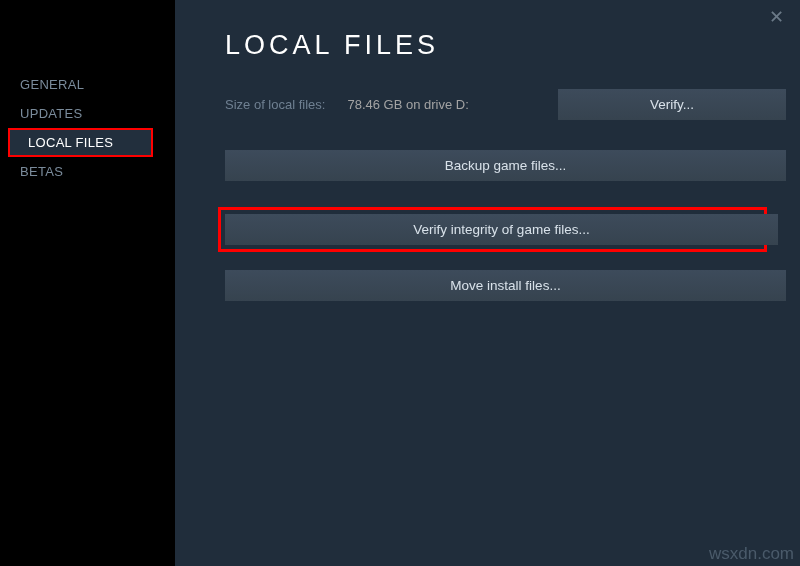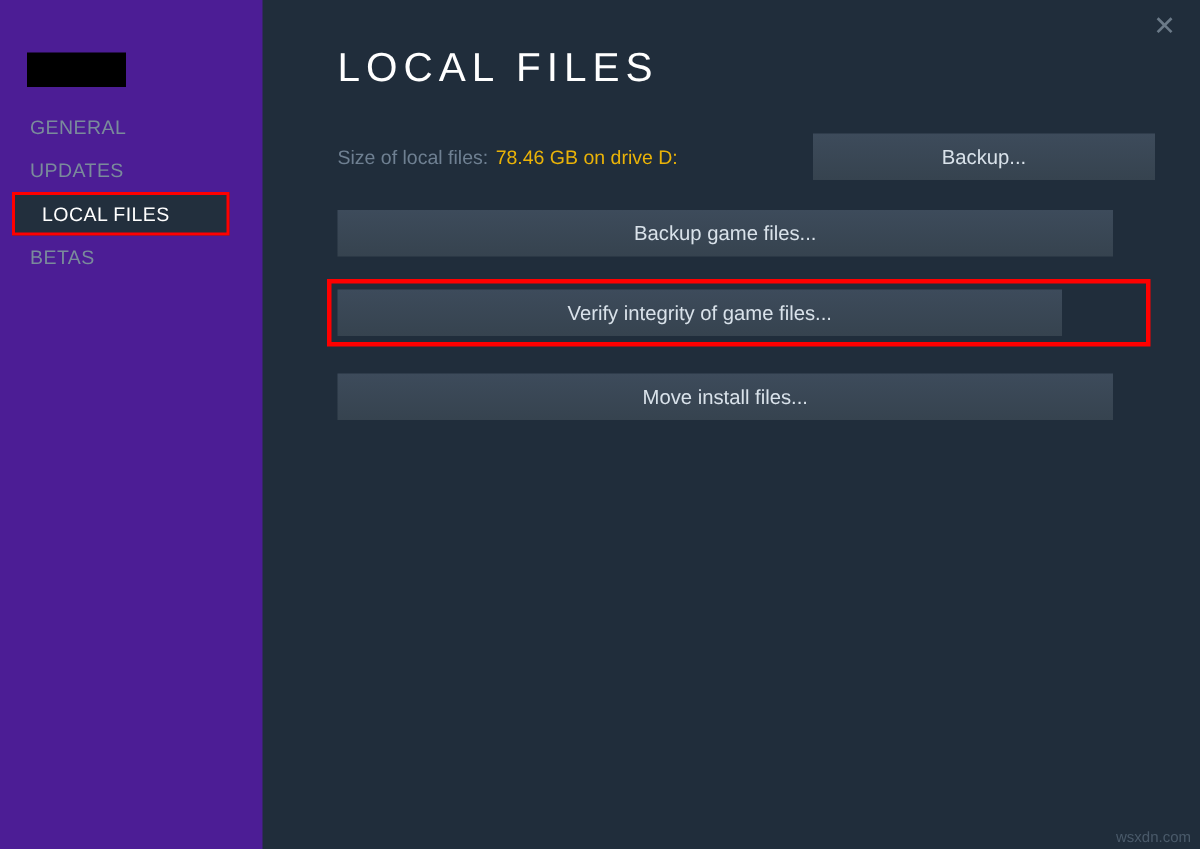--- a/index.html
+++ b/index.html
@@ -28,21 +28,21 @@
       top: 6px;
       right: 10px;
       color: #6b7a88;
       font-size: 18px;
       line-height: 1;
       cursor: pointer;
       padding: 2px 6px;
     }
     .sidebar {
       width: 175px;
-      background: #4c1d95;
+      background: #000000;
       padding-top: 35px;
       flex-shrink: 0;
     }
     .game-title {
       background: #000;
       width: 66px;
       height: 23px;
       margin-left: 18px;
       margin-bottom: 12px;
     }
@@ -70,66 +70,66 @@
       color: #fff;
       font-size: 27px;
       font-weight: 300;
       letter-spacing: 4px;
       margin-bottom: 28px;
       text-transform: uppercase;
     }
     .size-row {
       display: flex;
       align-items: center;
-      gap: 5px;
-      margin-bottom: 20px;
+      gap: 22px;
+      margin-bottom: 30px;
     }
     .size-label {
       color: #6f8092;
       font-size: 13px;
     }
     .size-value {
-      color: #eab308;
+      color: #a3a3a3;
       font-size: 13px;
     }
     .browse-btn {
       margin-left: auto;
       min-width: 228px;
     }
     .btn {
       display: block;
       background: linear-gradient(to bottom, #3d4b5b, #36434f);
       color: #d9e2ea;
       border: none;
       font-size: 13.5px;
       padding: 8px 0;
       text-align: center;
       cursor: pointer;
       font-family: inherit;
     }
     .btn-wide {
-      width: 517px;
-      margin-bottom: 15px;
+      width: 561px;
+      margin-bottom: 26px;
     }
     .highlight-outer {
       border: 3px solid #ff0000;
       padding: 4px;
       width: 549px;
       margin-left: -7px;
       margin-bottom: 18px;
     }
     .highlight-outer .btn {
-      width: 483px;
+      width: 553px;
       margin-bottom: 0;
     }
     .watermark {
       position: absolute;
       bottom: 2px;
       right: 6px;
-      font-size: 10px;
+      font-size: 17px;
       color: #4a5a6a;
     }
   </style>
 </head>
 <body>
 
 <div class="window">
   <div class="close-btn">✕</div>
 
   <div class="sidebar">
@@ -139,21 +139,21 @@
     <div class="nav-item highlighted">LOCAL FILES</div>
     <div class="nav-item">BETAS</div>
   </div>
 
   <div class="main">
     <h1 class="page-title">LOCAL FILES</h1>
 
     <div class="size-row">
       <span class="size-label">Size of local files:</span>
       <span class="size-value">78.46 GB on drive D:</span>
-      <button class="btn browse-btn">Backup...</button>
+      <button class="btn browse-btn">Verify...</button>
     </div>
 
     <button class="btn btn-wide">Backup game files...</button>
 
     <div class="highlight-outer">
       <button class="btn">Verify integrity of game files...</button>
     </div>
 
     <button class="btn btn-wide">Move install files...</button>
   </div>

